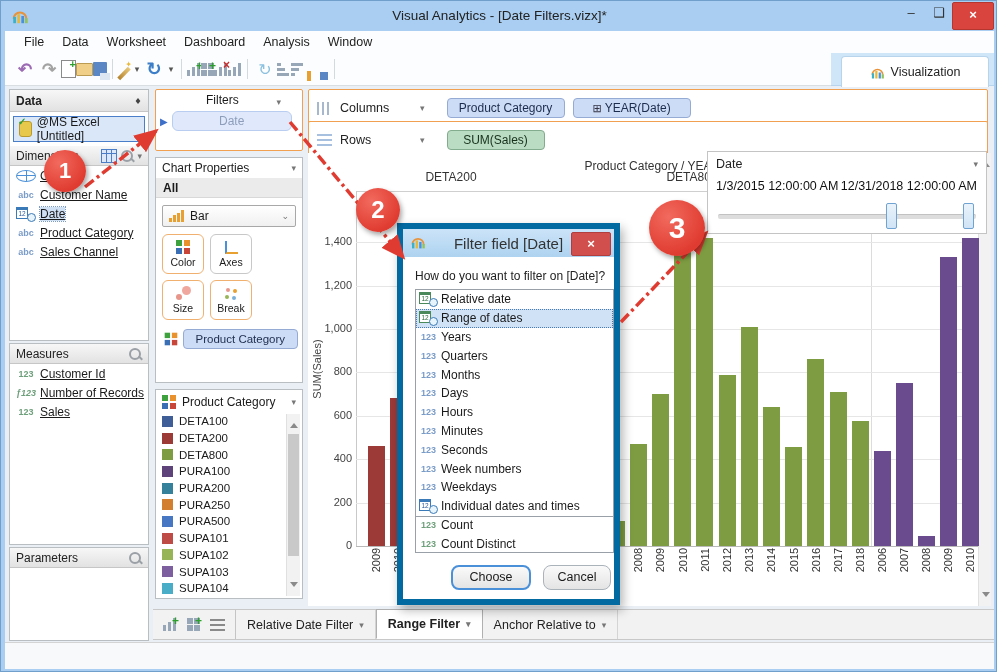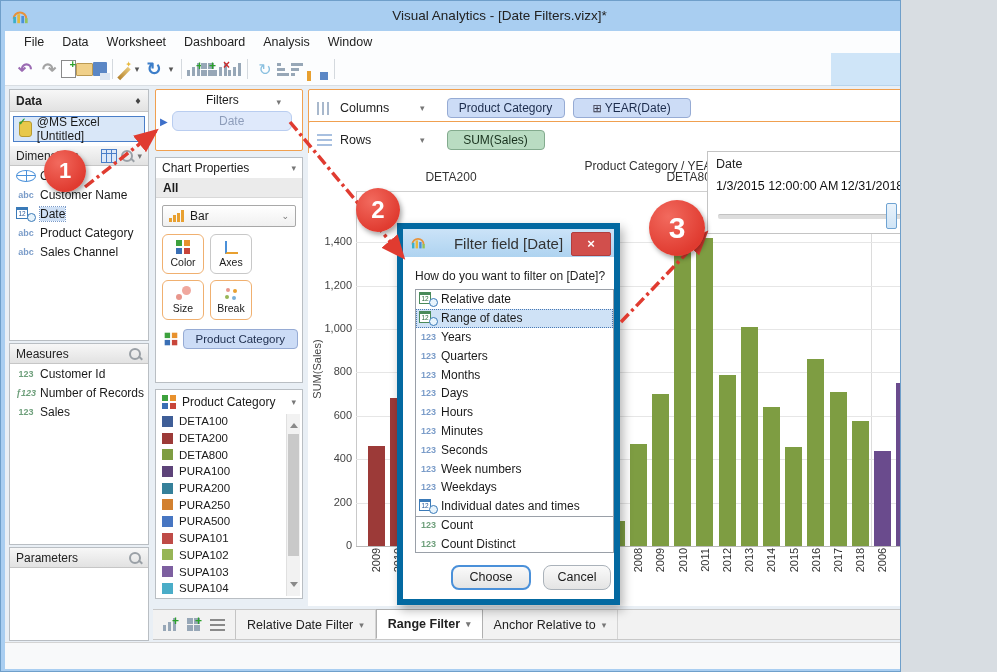--- a/index.html
+++ b/index.html
@@ -1,16 +1,16 @@
 <!DOCTYPE html>
 <html><head>
 <meta charset="utf-8">
 <style>
   html,body{margin:0;padding:0;background:#d8dde2;font-family:"Liberation Sans",sans-serif;}
-  .root{position:relative;width:901px;height:672px;background:#a9cef1;overflow:hidden;
+  .root{position:relative;width:997px;height:672px;background:#a9cef1;overflow:hidden;
         border:1px solid #6f9fca;box-sizing:border-box;font-size:12px;color:#1a1a1a;}
   .abs{position:absolute;}
   
   .titlebar{left:0;top:0;width:997px;height:30px;}
   .title-text{left:0;top:0;width:997px;height:30px;line-height:30px;text-align:center;
               font-size:13.5px;color:#222;}
   .logo{display:inline-block;vertical-align:middle;}
   .win-btn{top:0;height:26px;line-height:24px;text-align:center;font-size:13px;color:#333;cursor:default;}
   .win-close{background:#d9443f;border:1px solid #b5362f;border-radius:2px;color:#fff;font-weight:bold;}
   
@@ -77,21 +77,21 @@
   .ic-table{width:14px;height:12px;border:1px solid #4a7ec8;background:
       linear-gradient(#4a7ec8,#4a7ec8) 0 3px/100% 1px no-repeat,
       linear-gradient(90deg,#4a7ec8,#4a7ec8) 4px 0/1px 100% no-repeat,
       linear-gradient(90deg,#4a7ec8,#4a7ec8) 9px 0/1px 100% no-repeat,#dce8f8;}
   .ic-search{width:14px;height:14px;position:relative;}
   .ic-search::before{content:"";position:absolute;left:1px;top:1px;width:8px;height:8px;border:2px solid #9aa0a6;border-radius:50%;}
   .ic-search::after{content:"";position:absolute;left:10px;top:10px;width:5px;height:2px;background:#9aa0a6;transform:rotate(45deg);}
   .pane-list{background:#fff;overflow:hidden;}
   .li{height:19px;display:flex;align-items:center;gap:4px;padding-left:6px;}
   .li .ic{width:20px;display:inline-flex;justify-content:center;align-items:center;flex:none;}
-  .li-label{font-size:12px;white-space:nowrap;}
+  .li-label{font-size:12px;white-space:nowrap;text-decoration:underline;}
   .li.selected .li-label{background:#cfe0f5;outline:1px dotted #7a9ac8;}
   .ic-abc::before{content:"abc";font-size:9px;font-weight:bold;color:#7a9cc9;}
   .ic-123b::before{content:"123";font-size:9px;font-weight:bold;color:#7a9cc9;}
   .ic-123g::before{content:"123";font-size:9px;font-weight:bold;color:#6fa07c;}
   .ic-f123::before{content:"ƒ123";font-size:9px;font-weight:bold;font-style:italic;color:#6fa07c;}
   .ic-globe{width:12px;height:12px;border:1.5px solid #4a90d9;border-radius:50%;box-sizing:border-box;background:
       linear-gradient(#4a90d9,#4a90d9) center/100% 1px no-repeat,
       linear-gradient(90deg,#4a90d9,#4a90d9) center/1px 100% no-repeat;}
   .ic-cal-blue,.ic-cal-green{width:16px;height:14px;position:relative;}
   .ic-cal-blue::before,.ic-cal-green::before{content:"12";position:absolute;left:0;top:0;width:10px;height:8px;
@@ -270,20 +270,30 @@
       <span class="tb ic-sort-ascending"></span>
 
       <span class="tb ic-sort-descending"></span>
 
       <span class="tb ic-chart-export"></span>
 
       <span class="tb ic-sep"></span>
 
   </div>
   <div class="abs viztab-zone"></div>
+  <div class="abs viztab">
+    <svg class="logo" width="15" height="15" viewBox="0 0 20 20">
+        <path d="M3 13 A7 7 0 0 1 17 13" fill="none" stroke="#e8923a" stroke-width="2.2"></path>
+        <rect x="2.5" y="11" width="3" height="7" fill="#3bb0c9"></rect>
+        <rect x="7" y="8" width="3" height="10" fill="#e8b83a"></rect>
+        <rect x="11.5" y="10" width="3" height="8" fill="#4a90d9"></rect>
+        <rect x="15.5" y="12.5" width="3" height="5.5" fill="#95c25a"></rect>
+      </svg>
+    <span>Visualization</span>
+  </div>
 
   <div class="abs card" style="left:8px;top:88px;width:140px;height:252px;">
     <div class="pane-hd">
       <b>Data</b>
         <span class="grow"></span>
       <span class="updown" style="transform:scale(.6);"></span>
     </div>
     <div class="conn-row">
       <span class="ic-excel"></span>
       <span>@MS Excel [Untitled]</span>

